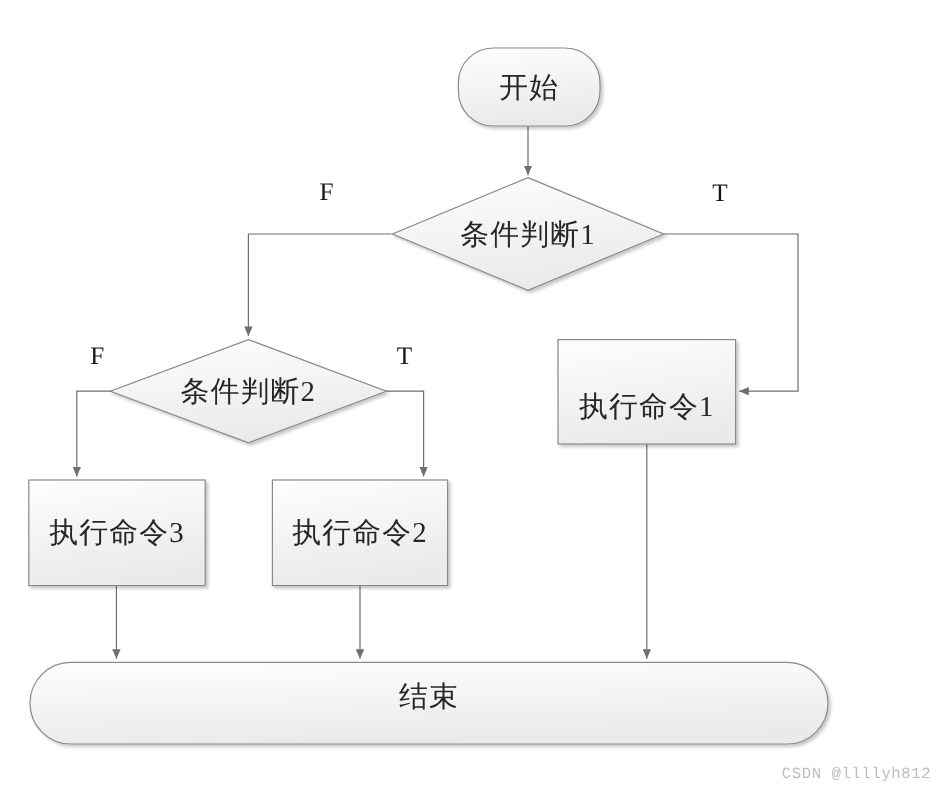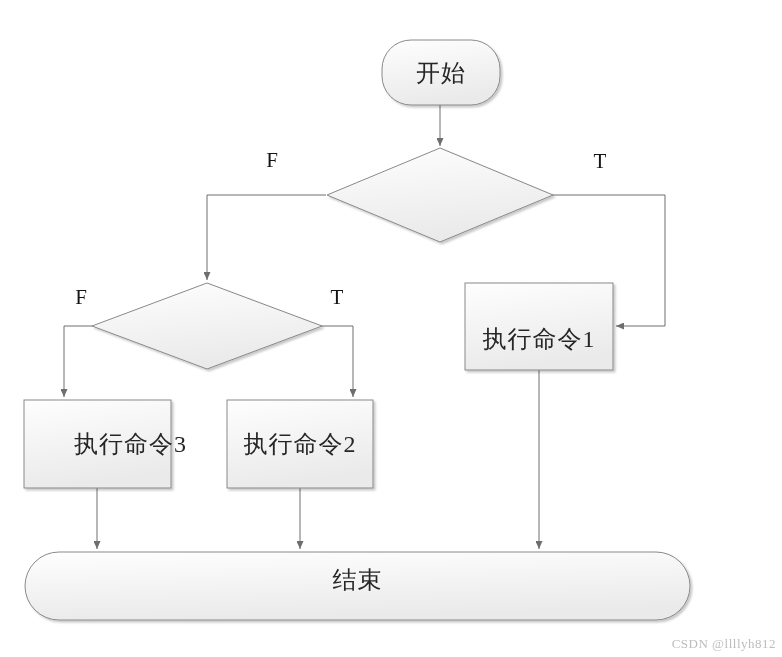--- a/index.html
+++ b/index.html
@@ -24,40 +24,40 @@
     font-size: 24px;
     color: #262626;
     letter-spacing: 1px;
     pointer-events: none;
     white-space: nowrap;
   }
   .n-start { left: 382px; top: 40px;  width: 118px; height: 65px; }
   .n-d1    { left: 327px; top: 148px; width: 226px; height: 94px; }
   .n-d2    { left: 92px;  top: 283px; width: 230px; height: 86px; }
   .n-box1  { left: 465px; top: 283px; width: 148px; height: 112px; }
-  .n-box3  { left: 24px;  top: 400px; width: 147px; height: 88px; margin-left: 33px; }
+  .n-box3  { left: 24px;  top: 400px; width: 147px; height: 88px; }
   .n-box2  { left: 227px; top: 400px; width: 146px; height: 88px; border-radius: 26px; }
   .n-end   { left: 25px;  top: 552px; width: 665px; height: 56px; }
   .branch-label {
     position: absolute;
     transform: translate(-50%, -50%);
     font-size: 21px;
     color: #141414;
     font-family: "Liberation Serif", "DejaVu Serif", serif;
     pointer-events: none;
   }
   .bl-f1 { left: 272px; top: 160px; }
   .bl-t1 { left: 600px; top: 161px; }
   .bl-f2 { left: 81px;  top: 297px; }
   .bl-t2 { left: 337px; top: 297px; }
   .watermark {
     position: absolute;
     right: 6px;
     bottom: 5px;
-    font-family: Liberation Serif, serif;
+    font-family: Liberation Mono, monospace;
     font-size: 13px;
     color: #bdbdbd;
     letter-spacing: 0.5px;
   }
   .shape {
     fill: url(#shapeFill);
     stroke: #898989;
     stroke-width: 1;
   }
   .edge {
@@ -97,20 +97,22 @@
     <rect class="shape" x="382" y="40" width="118" height="65" rx="29" ry="29" filter="url(#ds)"></rect>
     <polygon class="shape" points="440,148 553,195 440,242 327,195" filter="url(#ds)"></polygon>
     <polygon class="shape" points="207,283 322,326 207,369 92,326" filter="url(#ds)"></polygon>
     <rect class="shape" x="465" y="283" width="148" height="87" filter="url(#ds)"></rect>
     <rect class="shape" x="24" y="400" width="147" height="88" filter="url(#ds)"></rect>
     <rect class="shape" x="227" y="400" width="146" height="88" filter="url(#ds)"></rect>
     <rect class="shape" x="25" y="552" width="665" height="68" rx="34" ry="34" filter="url(#ds)"></rect>
   </svg>
 
   <div class="node-label n-start">开始</div>
+  <div class="node-label n-d1">条件判断1</div>
+  <div class="node-label n-d2">条件判断2</div>
   <div class="node-label n-box1">执行命令1</div>
   <div class="node-label n-box3">执行命令3</div>
   <div class="node-label n-box2">执行命令2</div>
   <div class="node-label n-end">结束</div>
 
   <span class="branch-label bl-f1">F</span>
   <span class="branch-label bl-t1">T</span>
   <span class="branch-label bl-f2">F</span>
   <span class="branch-label bl-t2">T</span>
 

